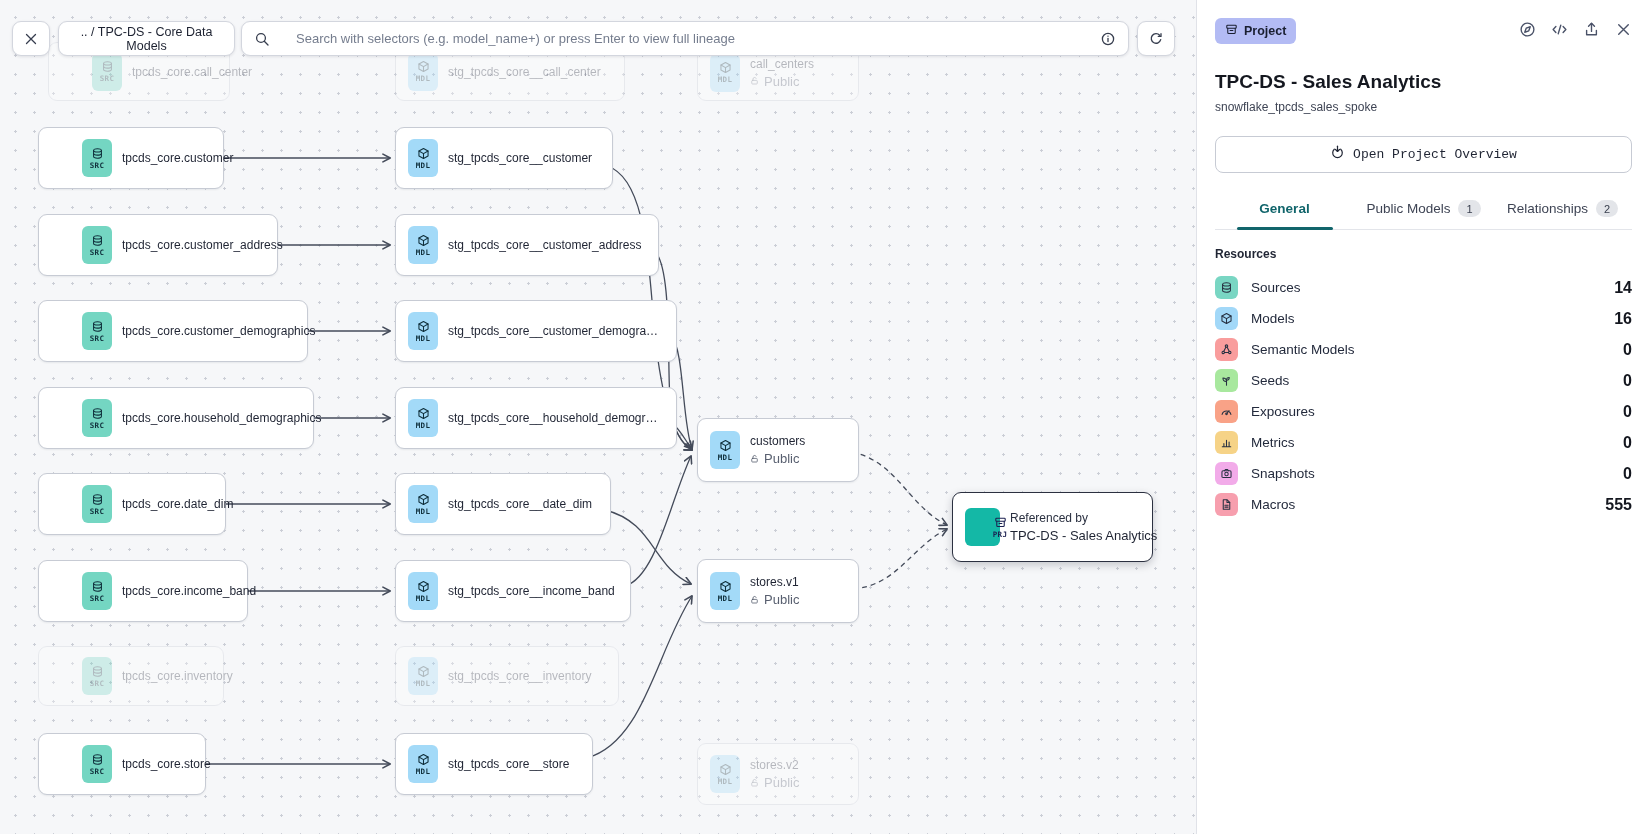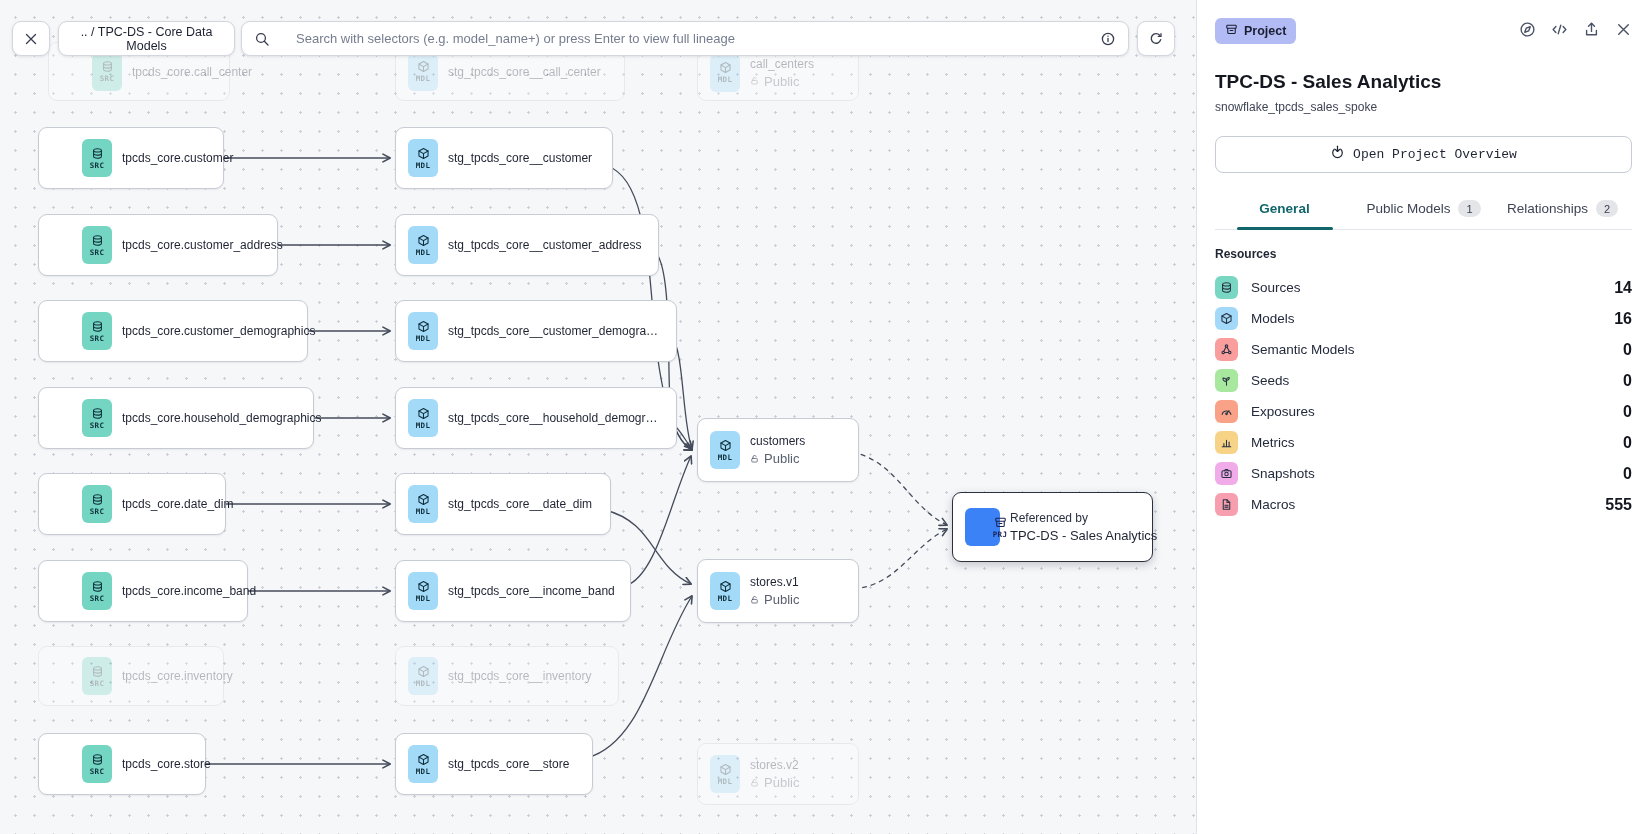--- a/index.html
+++ b/index.html
@@ -17,21 +17,21 @@
     border-radius:9px; display:flex; align-items:center; gap:10px; padding:0 12px;
     box-shadow:0 1px 2px rgba(20,24,40,.07); white-space:nowrap; cursor:pointer; }
   .node.faded { opacity:.30; box-shadow:none; }
   .node.selected { border:1.8px solid #2b3040; box-shadow:0 3px 9px rgba(20,24,40,.22); }
   .nbadge { width:30px; height:38px; border-radius:6px; flex:none; display:flex;
     flex-direction:column; align-items:center; justify-content:center; gap:1px; color:#10303c; }
   .nbadge svg { width:13px; height:13px; }
   .nbadge .klabel { font:700 7.5px "DejaVu Sans Mono",monospace; letter-spacing:.3px; color:#10303c; }
   .SRC .nbadge { background:#74d6c2;margin-left:31px; }
   .MDL .nbadge { background:#a3daf8; }
-  .PRJ .nbadge { background:#3b82f6; color:#1c2150;padding-left:35px; }
+  .PRJ .nbadge { background:#14b8a6; color:#1c2150;padding-left:35px; }
   .PRJ .nbadge .klabel { color:#1c2150; }
   .ncol { display:flex; flex-direction:column; justify-content:center; }
   .nlabel { font-size:12px; color:#1f2433; }
   .PRJ .nlabel { font-size:13px; }
   .nnote { font-size:12px; color:#2a3040; margin-bottom:3px; }
   .nsub { display:flex; align-items:center; gap:4px; font-size:13px; color:#596070; margin-top:3px; }
   .nsub svg { width:10px; height:10px; }
 
   
   .tb { position:absolute; z-index:30; background:#fff; border:1px solid #d3d6de;

